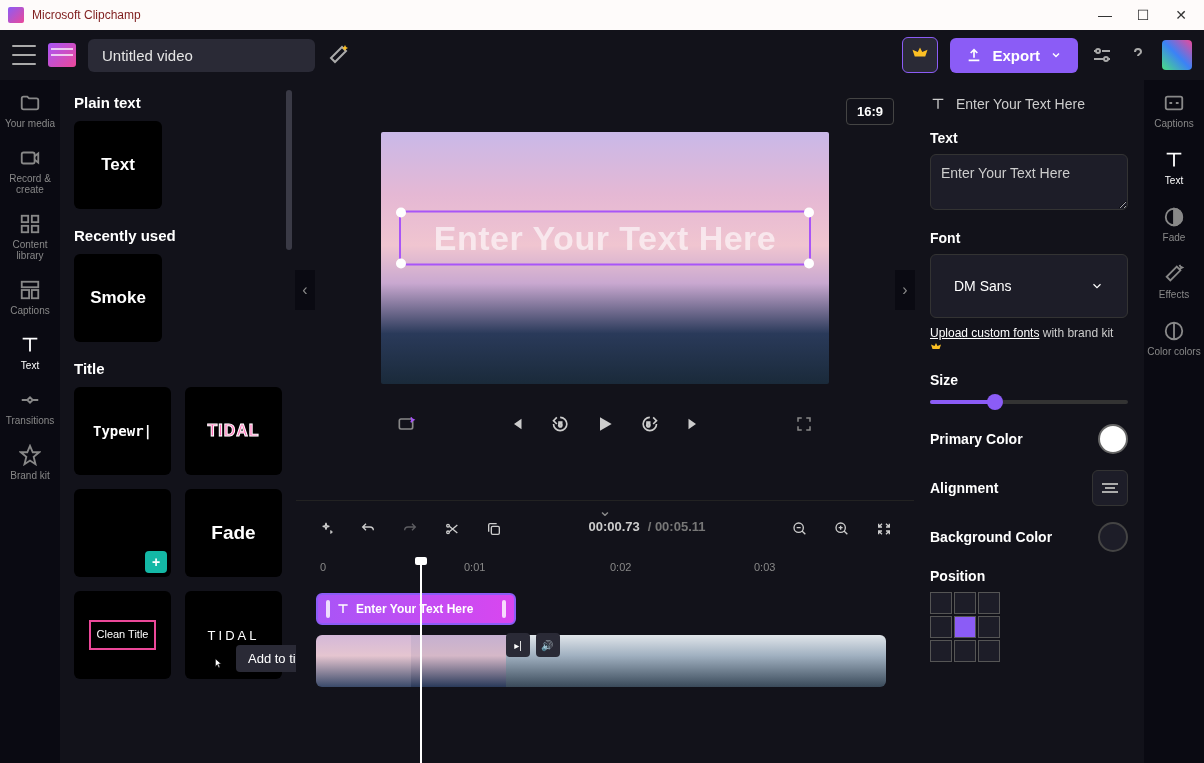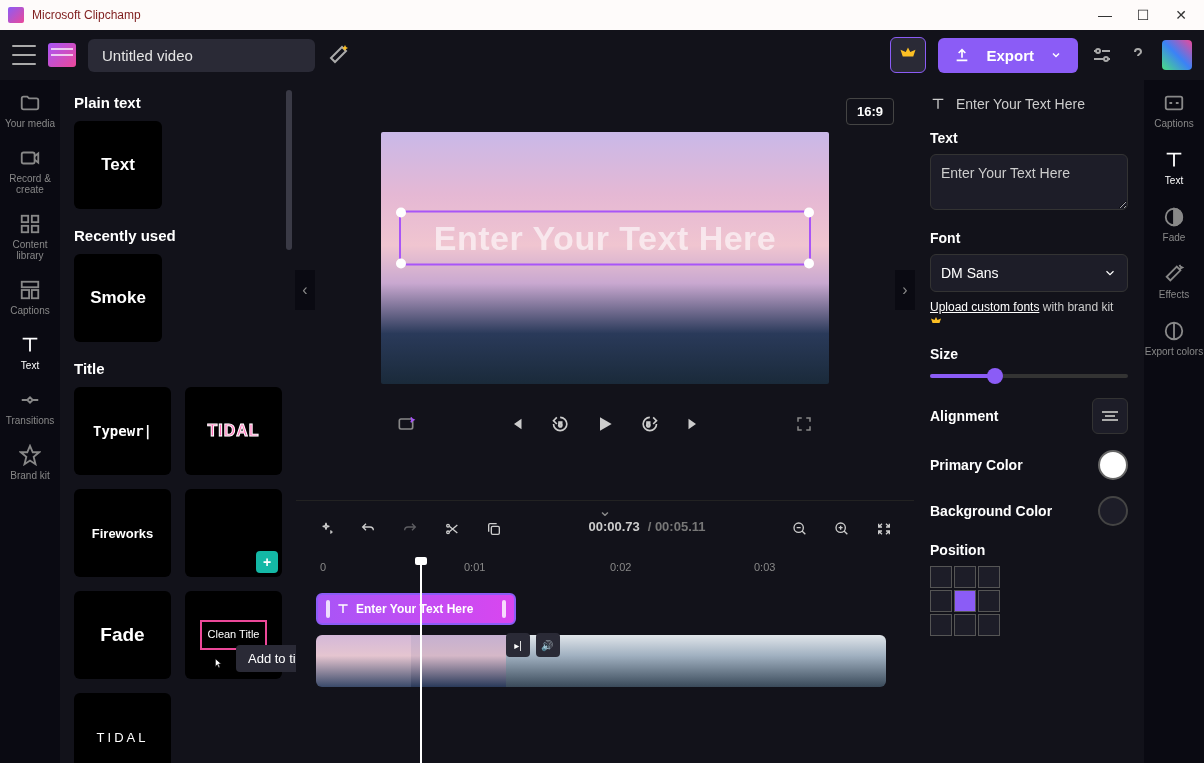--- a/index.html
+++ b/index.html
@@ -14,21 +14,21 @@
 .menu-btn { width: 24px; height: 20px; display: flex; flex-direction: column; justify-content: space-between; cursor: pointer; }
 .menu-btn span { height: 2px; background: #aaa; border-radius: 1px; }
 .logo { width: 28px; height: 24px; background: linear-gradient(135deg, #a855f7, #ec4899); border-radius: 3px; position: relative; }
 .logo::before, .logo::after { content: ''; position: absolute; left: 3px; right: 3px; height: 2px; background: rgba(255,255,255,0.7); }
 .logo::before { top: 5px; }
 .logo::after { top: 11px; }
 .title-input { background: #2a2a36; color: #e5e5e5; border: none; padding: 8px 14px; border-radius: 6px; font-size: 15px; }
 .spacer { flex: 1; }
 .premium-btn { width: 36px; height: 36px; background: #2a2a36; border: 1px solid #8b5cf6; border-radius: 6px; display: flex; align-items: center; justify-content: center; }
 .premium-btn svg { width: 18px; height: 18px; fill: #fbbf24; }
-.export-btn { background: #8b5cf6; color: #fff; border: none; padding: 9px 16px; border-radius: 6px; font-size: 15px; font-weight: 600; display: flex; align-items: center; gap: 16px; cursor: pointer; }
+.export-btn { background: #8b5cf6; color: #fff; border: none; padding: 9px 16px; border-radius: 6px; font-size: 15px; font-weight: 600; display: flex; align-items: center; gap: 10px; cursor: pointer; }
 .icon-btn { width: 24px; height: 24px; color: #aaa; cursor: pointer; display: flex; align-items: center; justify-content: center; }
 .avatar { width: 30px; height: 30px; background: linear-gradient(45deg, #4ade80, #3b82f6, #ec4899); border-radius: 4px; }
 .main { flex: 1; display: flex; overflow: hidden; }
 .leftbar { width: 60px; background: #0a0a12; display: flex; flex-direction: column; align-items: center; padding-top: 12px; gap: 18px; }
 .leftbar-item { display: flex; flex-direction: column; align-items: center; gap: 4px; cursor: pointer; color: #888; font-size: 10px; text-align: center; padding: 0 2px; }
 .leftbar-item.active { color: #fff; }
 .leftbar-item svg { width: 22px; height: 22px; }
 .library { width: 236px; background: #12121a; padding: 14px; overflow-y: auto; position: relative; }
 .scroll-track { position: absolute; right: 4px; top: 10px; width: 6px; height: 160px; background: #3a3a46; border-radius: 3px; }
 .lib-section { margin-bottom: 18px; }
@@ -79,21 +79,21 @@
 .track-video { height: 52px; display: flex; gap: 0; border-radius: 6px; overflow: hidden; width: 570px; }
 .vid-thumb { flex: 1; background: linear-gradient(180deg, #d4b8d8 0%, #e5c5d0 40%, #3a4a6a 100%); position: relative; }
 .vid-thumb:nth-child(2) { background: linear-gradient(180deg, #c5b0d0 0%, #d5b8c8 40%, #2a3a5a 100%); }
 .vid-thumb:nth-child(n+3) { background: linear-gradient(180deg, #e0e5ea 0%, #a0b0c0 40%, #3a4a5a 100%); }
 .vid-badges { position: absolute; left: 210px; top: 50px; display: flex; gap: 6px; }
 .vid-badge { width: 24px; height: 24px; background: #2a2a36; border-radius: 4px; display: flex; align-items: center; justify-content: center; color: #fff; font-size: 10px; }
 .props { width: 230px; background: #12121a; padding: 16px; color: #fff; overflow-y: auto; }
 .props-header { display: flex; align-items: center; gap: 10px; margin-bottom: 18px; color: #ccc; font-size: 14px; }
 .props-label { font-size: 14px; font-weight: 600; margin-bottom: 8px; }
 .props-input { width: 100%; background: #1d1d28; border: 1px solid #333; color: #ccc; padding: 10px; border-radius: 6px; font-size: 14px; margin-bottom: 16px; }
-.props-select { width: 100%; background: #1d1d28; border: 1px solid #333; color: #fff; padding: 10px; border-radius: 6px; font-size: 14px; display: flex; justify-content: space-between; align-items: center; cursor: pointer; margin-bottom: 8px; }
+.props-select { width: 100%; background: #1d1d28; border: 1px solid #333; color: #fff; padding: 23px; border-radius: 6px; font-size: 14px; display: flex; justify-content: space-between; align-items: center; cursor: pointer; margin-bottom: 8px; }
 .props-link { font-size: 12px; color: #ccc; margin-bottom: 18px; }
 .props-link a { color: #fff; text-decoration: underline; }
 .slider { height: 4px; background: #333; border-radius: 2px; position: relative; margin: 12px 0 20px; }
 .slider-fill { height: 100%; width: 33%; background: #8b5cf6; border-radius: 2px; }
 .slider-thumb { position: absolute; top: -6px; left: 33%; width: 16px; height: 16px; background: #8b5cf6; border-radius: 50%; transform: translateX(-50%); }
 .props-row { display: flex; justify-content: space-between; align-items: center; margin-bottom: 16px; }
 .align-btn { width: 36px; height: 36px; background: #1d1d28; border: 1px solid #333; border-radius: 6px; display: flex; flex-direction: column; align-items: center; justify-content: center; gap: 2px; }
 .align-btn span { width: 16px; height: 2px; background: #aaa; }
 .align-btn span:nth-child(2) { width: 10px; }
 .color-swatch { width: 30px; height: 30px; border-radius: 50%; border: 2px solid #444; }
@@ -226,21 +226,20 @@
       </div>
       <div class="lib-section">
         <div class="lib-title">Recently used</div>
         <div class="lib-tile-single smoke">Smoke</div>
       </div>
       <div class="lib-section">
         <div class="lib-title">Title</div>
         <div class="lib-grid">
           <div class="lib-tile typewr">Typewr|</div>
           <div class="lib-tile groovy">TIDAL</div>
-          <div class="lib-tile fireworks">Fireworks</div>
           <div class="lib-tile" style="position:relative">
             <div class="add-btn">+</div>
           </div>
           <div class="lib-tile fade">Fade</div>
           <div class="lib-tile">
               <div class="clean lib-tile" style="height:auto;width:auto;background:transparent">Clean Title</div>
             </div>
           <div class="lib-tile tidal">TIDAL</div>
         </div>
       </div>
@@ -414,32 +413,32 @@
         <svg width="12" height="12" viewBox="0 0 24 24" fill="#fbbf24" style="display:inline;vertical-align:middle">
             <path d="M12 2l3 6 7-3-3 9H5L2 5l7 3z"></path>
           </svg>
       </div>
       <div class="props-label">Size</div>
       <div class="slider">
         <div class="slider-fill"></div>
         <div class="slider-thumb"></div>
       </div>
       <div class="props-row">
+        <div class="props-label" style="margin:0">Primary Color</div>
+        <div class="color-swatch white"></div>
+      </div>
+      <div class="props-row">
         <div class="props-label" style="margin:0">Alignment</div>
         <div class="align-btn">
             <span></span>
             <span></span>
             <span></span>
           </div>
       </div>
       <div class="props-row">
-        <div class="props-label" style="margin:0">Primary Color</div>
-        <div class="color-swatch white"></div>
-      </div>
-      <div class="props-row">
         <div class="props-label" style="margin:0">Background Color</div>
         <div class="color-swatch none"></div>
       </div>
       <div class="props-label">Position</div>
       <div class="pos-grid">
         <div class="pos-cell"></div>
         <div class="pos-cell"></div>
         <div class="pos-cell"></div>
         <div class="pos-cell"></div>
         <div class="pos-cell active"></div>
@@ -475,17 +474,17 @@
         <svg viewBox="0 0 24 24" fill="none" stroke="currentColor" stroke-width="2">
             <path d="M15 4l-11 11 4 4 11-11zM18 2l1 2 2 1-2 1-1 2"></path>
           </svg>
         <span>Effects</span>
       </div>
       <div class="rightbar-item">
         <svg viewBox="0 0 24 24" fill="none" stroke="currentColor" stroke-width="2">
             <circle cx="12" cy="12" r="9"></circle>
             <path d="M12 3v18"></path>
           </svg>
-        <span>Export colors</span>
+        <span>Color colors</span>
       </div>
     </div>
   </div>
 </div>
 
 </body></html>

